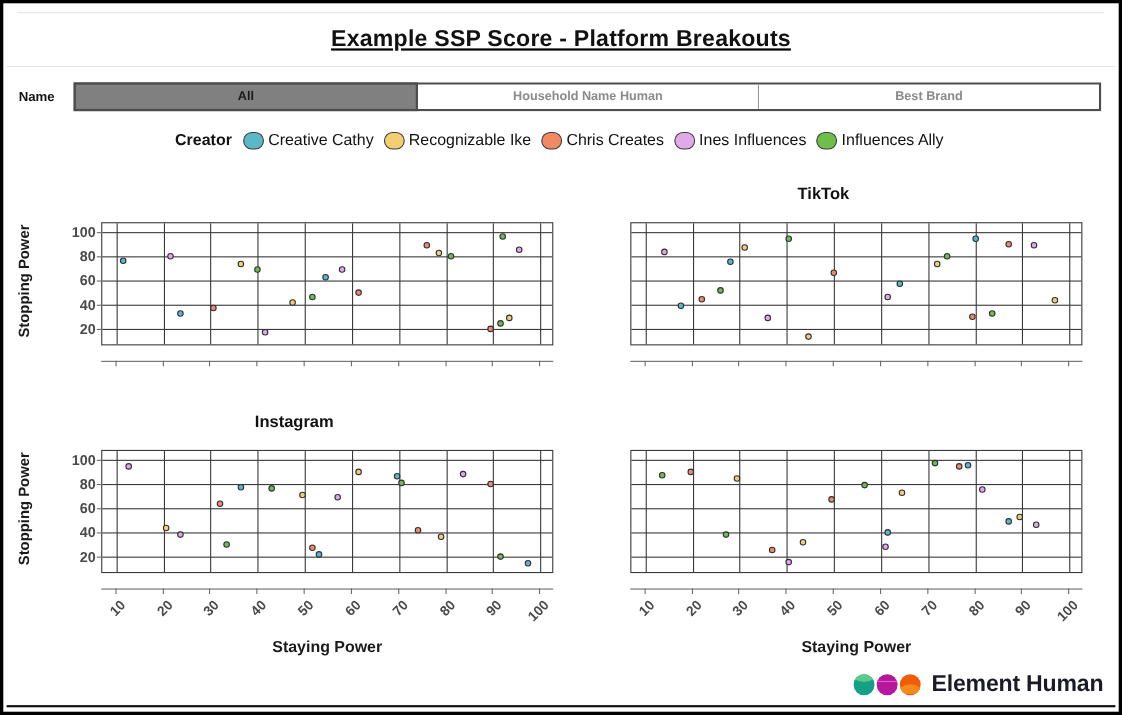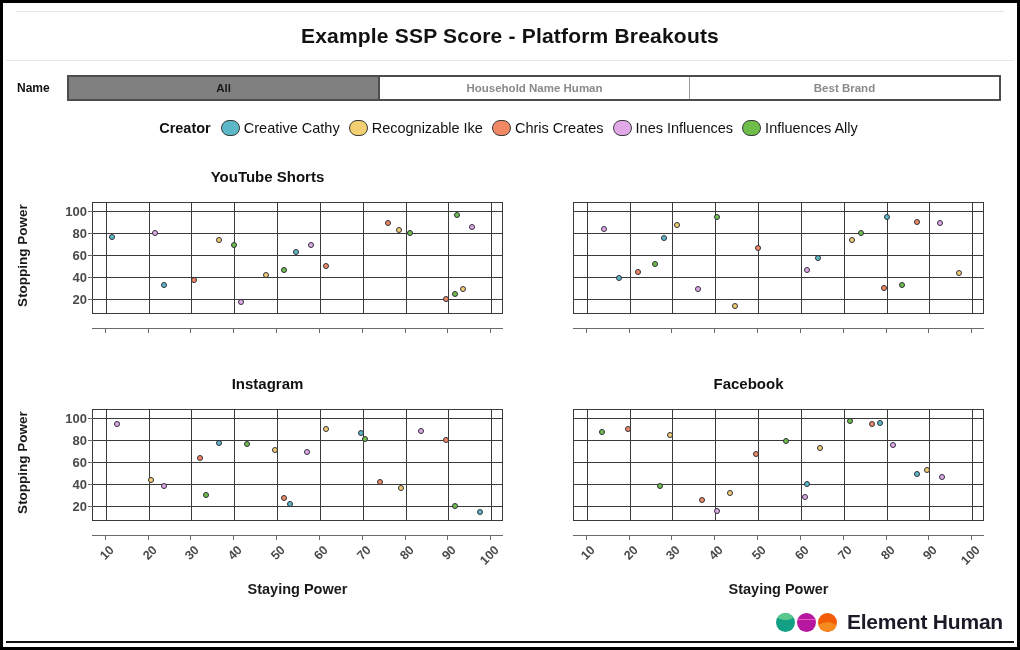--- a/index.html
+++ b/index.html
@@ -14,21 +14,21 @@
     width: 1020px; height: 650px;
     background: #ffffff;
     border: 3px solid #000000;
     overflow: hidden;
   }
 
   
   #title-bar {
     position: absolute; left: 3px; top: 8px; right: 3px; height: 50px;
     border-bottom: 1px solid #e6e6e6;
-    display: flex; align-items: center; justify-content: center;
+    display: flex; align-items: center; justify-content: center; text-decoration: underline;
   }
   #title-bar .hairline-top {
     position: absolute; left: 10px; right: 10px; top: 0; height: 1px; background: #e6e6e6;
   }
   #page-title {
     font-size: 21px; font-weight: bold; color: #111111; letter-spacing: .2px;
     text-align: center;
   }
 
   
@@ -179,21 +179,20 @@
         </div>
         <div class="legend-item">
           <div class="legend-swatch" style="background: rgb(111, 190, 75);"></div>
           <div class="legend-text">Influences Ally</div>
         </div>
       </div>
   </div>
 
   <div id="charts">
       <div class="panel" style="left: 0px; top: 0px; width: 1020px; height: 650px; pointer-events: none;">
-        <div class="panel-title" style="left: 29px; width: 471px; top: 165px;">YouTube Shorts</div>
         <div class="ylabel" style="left: -51px; top: 245px; width: 140px; text-align: center;">Stopping Power</div>
         <div class="plot" style="left: 89px; top: 199px; width: 411px; height: 112px;">
           <div class="gridline-v" style="left: 12.8438px;"></div>
           <div class="gridline-v" style="left: 55.6562px;"></div>
           <div class="gridline-v" style="left: 98.4688px;"></div>
           <div class="gridline-v" style="left: 141.281px;"></div>
           <div class="gridline-v" style="left: 184.094px;"></div>
           <div class="gridline-v" style="left: 226.906px;"></div>
           <div class="gridline-v" style="left: 269.719px;"></div>
           <div class="gridline-v" style="left: 312.531px;"></div>
@@ -241,20 +240,21 @@
         <div class="xtick-mark" style="left: 187.469px; top: 325px;"></div>
         <div class="xtick-mark" style="left: 230.281px; top: 325px;"></div>
         <div class="xtick-mark" style="left: 273.094px; top: 325px;"></div>
         <div class="xtick-mark" style="left: 315.906px; top: 325px;"></div>
         <div class="xtick-mark" style="left: 358.719px; top: 325px;"></div>
         <div class="xtick-mark" style="left: 401.531px; top: 325px;"></div>
         <div class="xtick-mark" style="left: 444.344px; top: 325px;"></div>
         <div class="xtick-mark" style="left: 487.156px; top: 325px;"></div>
       </div>
       <div class="panel" style="left: 0px; top: 0px; width: 1020px; height: 650px; pointer-events: none;">
+        <div class="panel-title" style="left: 510px; width: 471px; top: 165px;">TikTok</div>
         <div class="plot" style="left: 570px; top: 199px; width: 411px; height: 112px;">
           <div class="gridline-v" style="left: 12.8438px;"></div>
           <div class="gridline-v" style="left: 55.6562px;"></div>
           <div class="gridline-v" style="left: 98.4688px;"></div>
           <div class="gridline-v" style="left: 141.281px;"></div>
           <div class="gridline-v" style="left: 184.094px;"></div>
           <div class="gridline-v" style="left: 226.906px;"></div>
           <div class="gridline-v" style="left: 269.719px;"></div>
           <div class="gridline-v" style="left: 312.531px;"></div>
           <div class="gridline-v" style="left: 355.344px;"></div>
@@ -364,21 +364,20 @@
         <div class="xtick-label" style="left: 334.719px; top: 540px; width: 26px; text-align: right;">70</div>
         <div class="xtick-mark" style="left: 401.531px; top: 532px;"></div>
         <div class="xtick-label" style="left: 377.531px; top: 540px; width: 26px; text-align: right;">80</div>
         <div class="xtick-mark" style="left: 444.344px; top: 532px;"></div>
         <div class="xtick-label" style="left: 420.344px; top: 540px; width: 26px; text-align: right;">90</div>
         <div class="xtick-mark" style="left: 487.156px; top: 532px;"></div>
         <div class="xtick-label" style="left: 463.156px; top: 540px; width: 26px; text-align: right;">100</div>
         <div class="xlabel" style="left: 89px; width: 411px; top: 578px;">Staying Power</div>
       </div>
       <div class="panel" style="left: 0px; top: 0px; width: 1020px; height: 650px; pointer-events: none;">
-        <div class="panel-title" style="left: 510px; width: 471px; top: 372px;">Facebook</div>
         <div class="plot" style="left: 570px; top: 406px; width: 411px; height: 112px;">
           <div class="gridline-v" style="left: 12.8438px;"></div>
           <div class="gridline-v" style="left: 55.6562px;"></div>
           <div class="gridline-v" style="left: 98.4688px;"></div>
           <div class="gridline-v" style="left: 141.281px;"></div>
           <div class="gridline-v" style="left: 184.094px;"></div>
           <div class="gridline-v" style="left: 226.906px;"></div>
           <div class="gridline-v" style="left: 269.719px;"></div>
           <div class="gridline-v" style="left: 312.531px;"></div>
           <div class="gridline-v" style="left: 355.344px;"></div>

